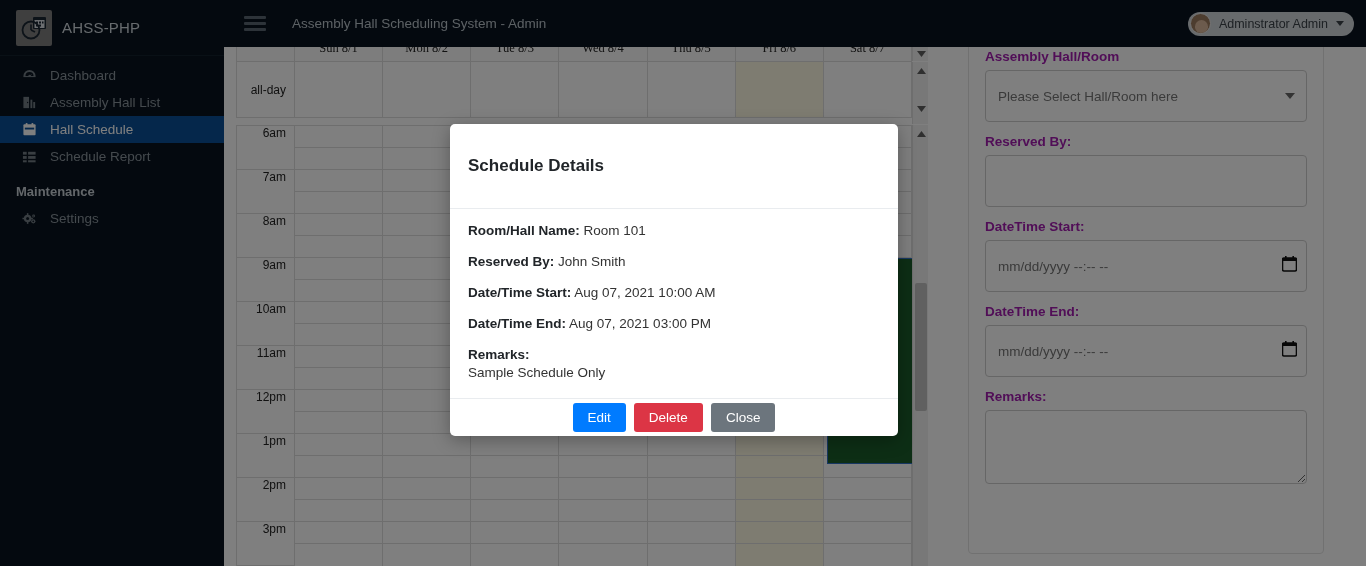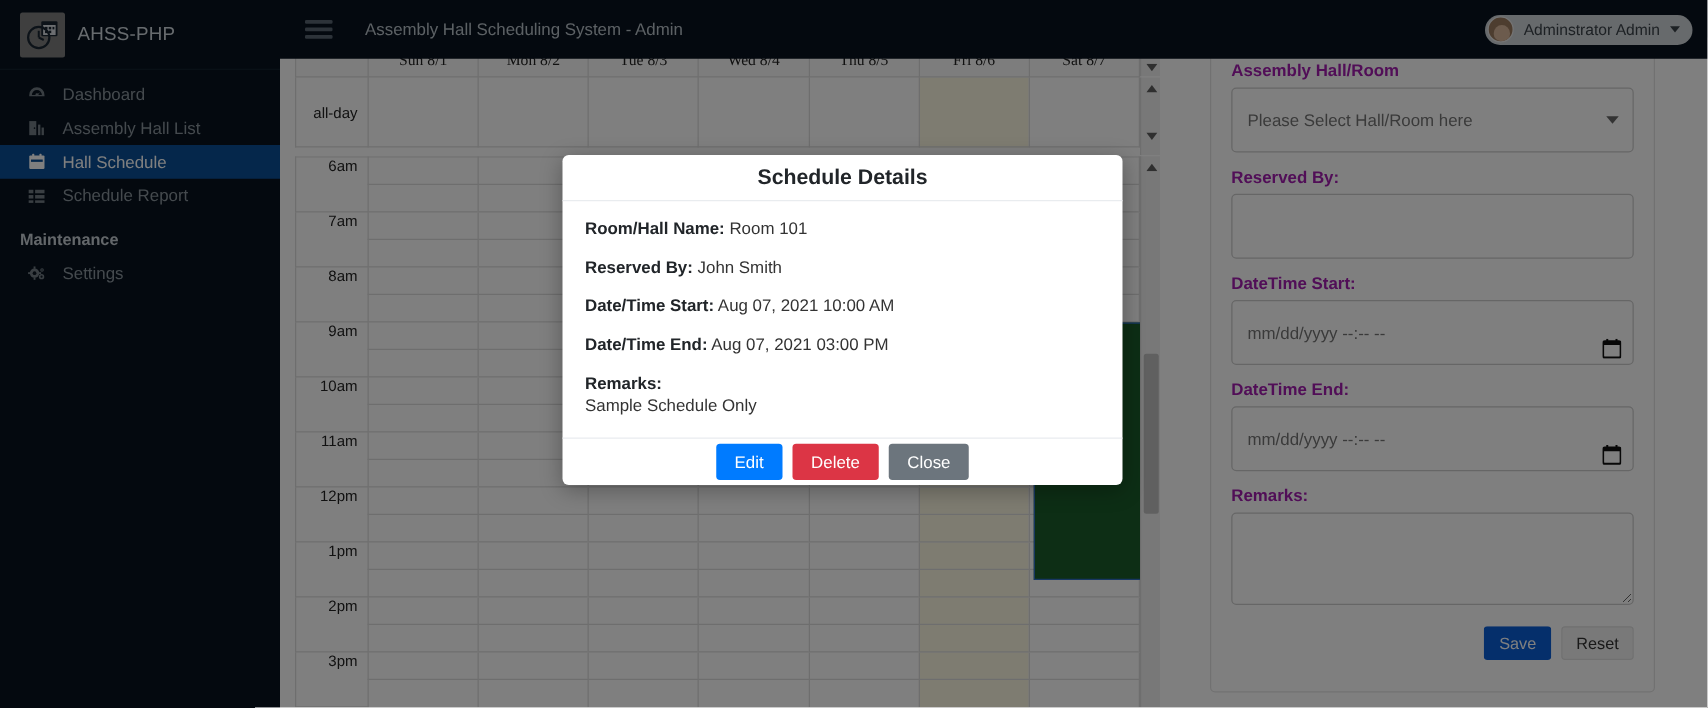--- a/index.html
+++ b/index.html
@@ -123,39 +123,39 @@
   .fld label { display: block; font-size: 13.5px; font-weight: bold; color: #a21caf; margin-bottom: 6px; }
   .ctl {
     width: 100%; height: 52px; border: 1px solid #ccc; border-radius: 4px;
     font-size: 13.5px; color: #6b7277; padding: 0 12px; background: #fff;
     font-family: "Liberation Sans", sans-serif;
   }
   .select-box { display: flex; align-items: center; position: relative; }
   .select-box .ctl { padding-right: 28px; }
   .sel-caret { position: absolute; right: 12px; width:0;height:0;
     border-left: 5px solid transparent; border-right: 5px solid transparent; border-top: 6px solid #666; }
-  .date-box { position: relative; display: flex; align-items: flex-end; }
+  .date-box { position: relative; display: flex; align-items: center; }
   .cal-ico { position: absolute; right: 10px; pointer-events: none; }
   textarea.ctl { height: 74px; padding: 8px 12px; resize: vertical; }
   .form-actions { display: flex; justify-content: flex-end; gap: 8px; margin-top: 6px; }
   .btn { font-size: 13px; border: 1px solid transparent; border-radius: 3px; padding: 5px 11px; cursor: pointer;
     font-family: "Liberation Sans", sans-serif; }
   .btn-primary { background: #0b5ed7; color: #fff; }
   .btn-light { background: #f3f3f3; color: #333; border-color: #e0e0e0; }
 
   
   .overlay {
     position: absolute; inset: 0; background: rgba(0,0,0,.5); z-index: 40;
   }
   .modal {
     position: absolute; left: 450px; top: 124px; width: 448px;
     background: #fff; border-radius: 5px; z-index: 50;
     box-shadow: 0 4px 18px rgba(0,0,0,.3);
   }
-  .modal-header { padding: 8px 18px; border-bottom: 1px solid #e9ecef; text-align: center; }
+  .modal-header { padding: 32px 18px; border-bottom: 1px solid #e9ecef; }
   .modal-title { font-size: 17px; font-weight: bold; color: #212529; }
   .modal-body { padding: 14px 18px 18px 18px; }
   .mrow { font-size: 13.5px; color: #333; margin-bottom: 16px; }
   .mrow b { font-weight: bold; color: #212529; }
   .mrow .val { color: #333; }
   .mrem-label { font-size: 13.5px; font-weight: bold; color: #212529; margin-bottom: 3px; }
   .mrem-text { font-size: 13.5px; color: #333; }
   .modal-footer {
     border-top: 1px solid #e9ecef; padding: 4px 18px;
     display: flex; justify-content: center; gap: 8px;
@@ -585,24 +585,20 @@
             </svg>
           </span>
         </div>
       </div>
 
       <div class="fld">
         <label>Remarks:</label>
         <textarea class="ctl" style=""></textarea>
       </div>
 
-      <div class="form-actions">
-        <button class="btn btn-primary">Save</button>
-        <button class="btn btn-light">Reset</button>
-      </div>
     </div>
   </div>
 
   <div class="overlay"></div>
 
   <div class="modal">
     <div class="modal-header">
       <div class="modal-title">Schedule Details</div>
     </div>
     <div class="modal-body">

